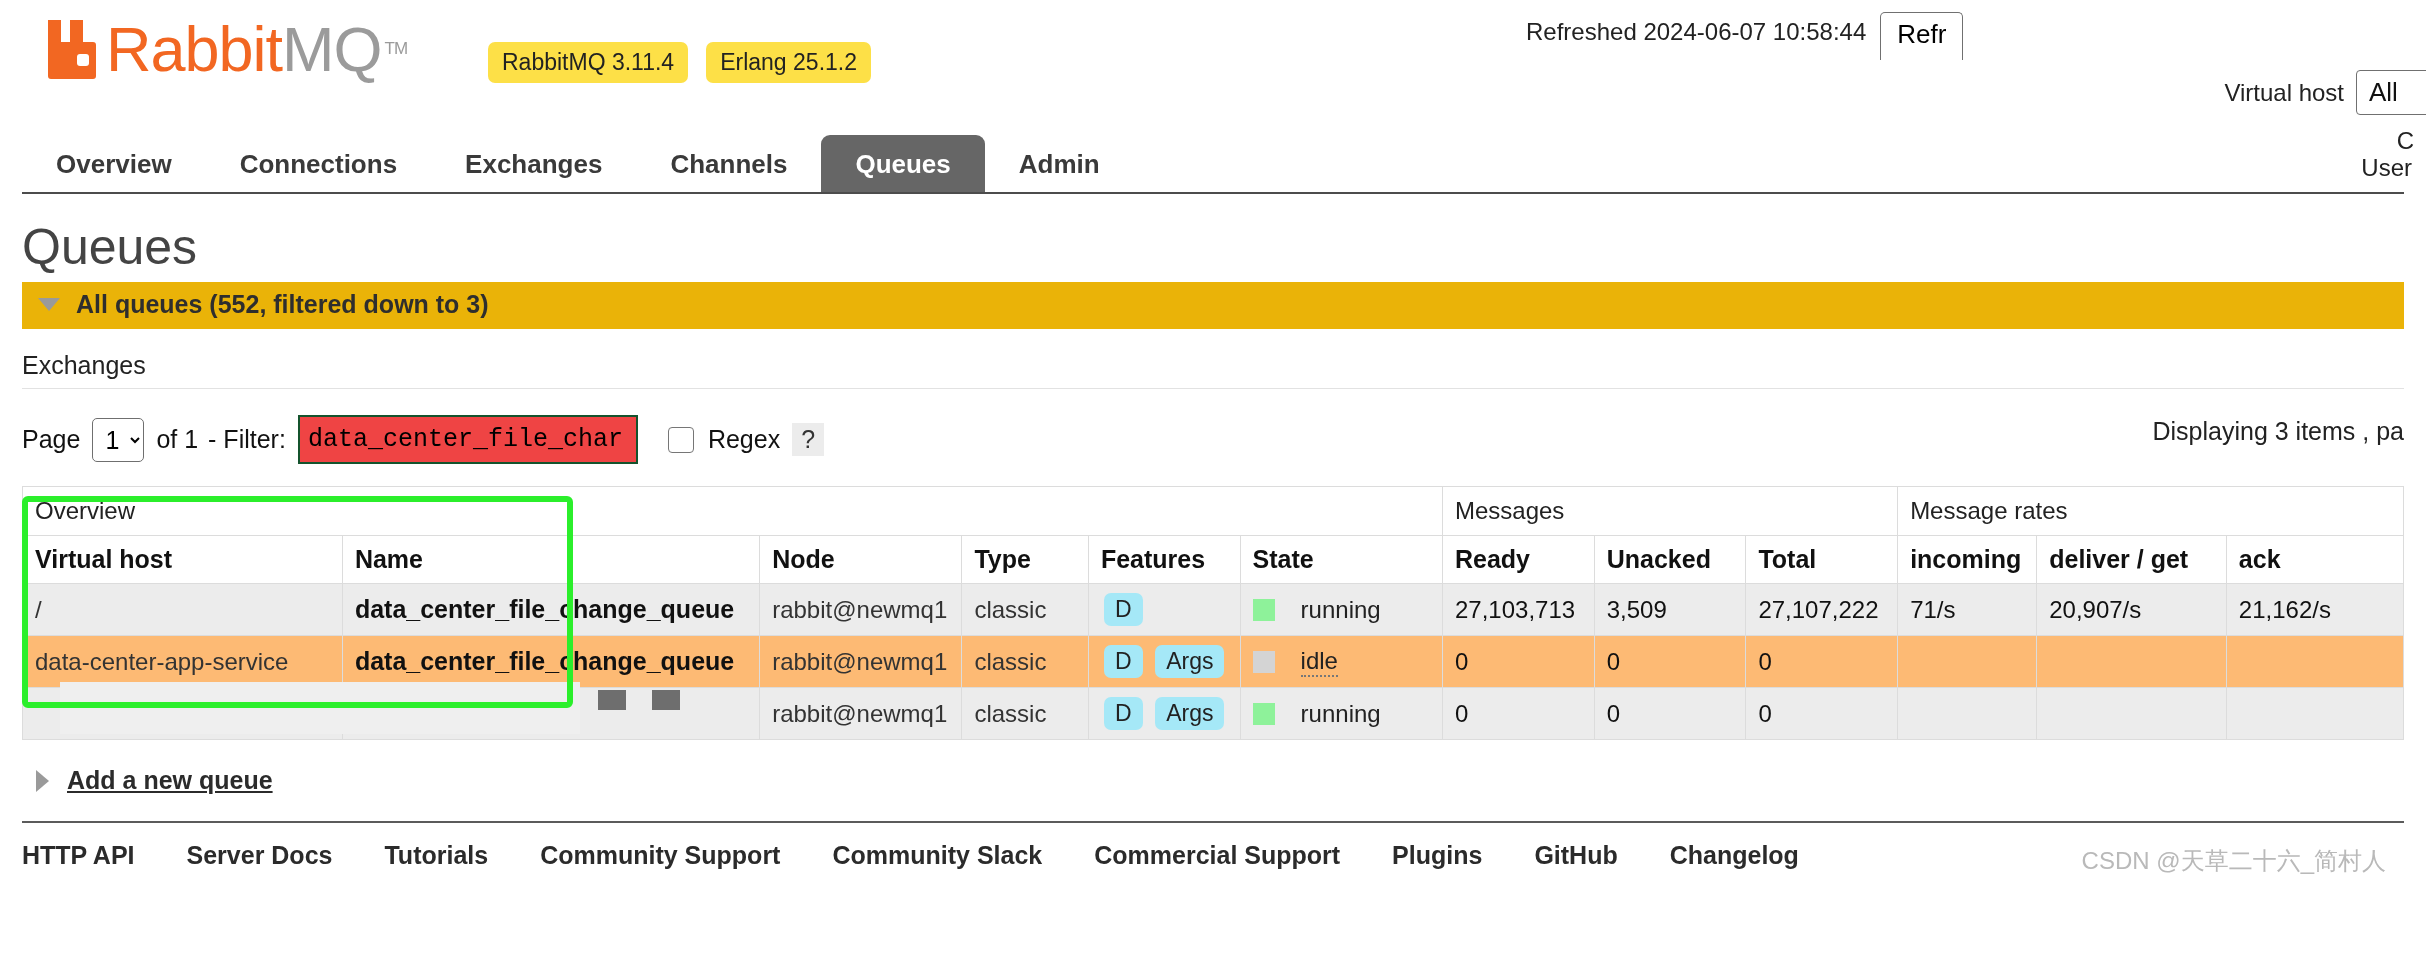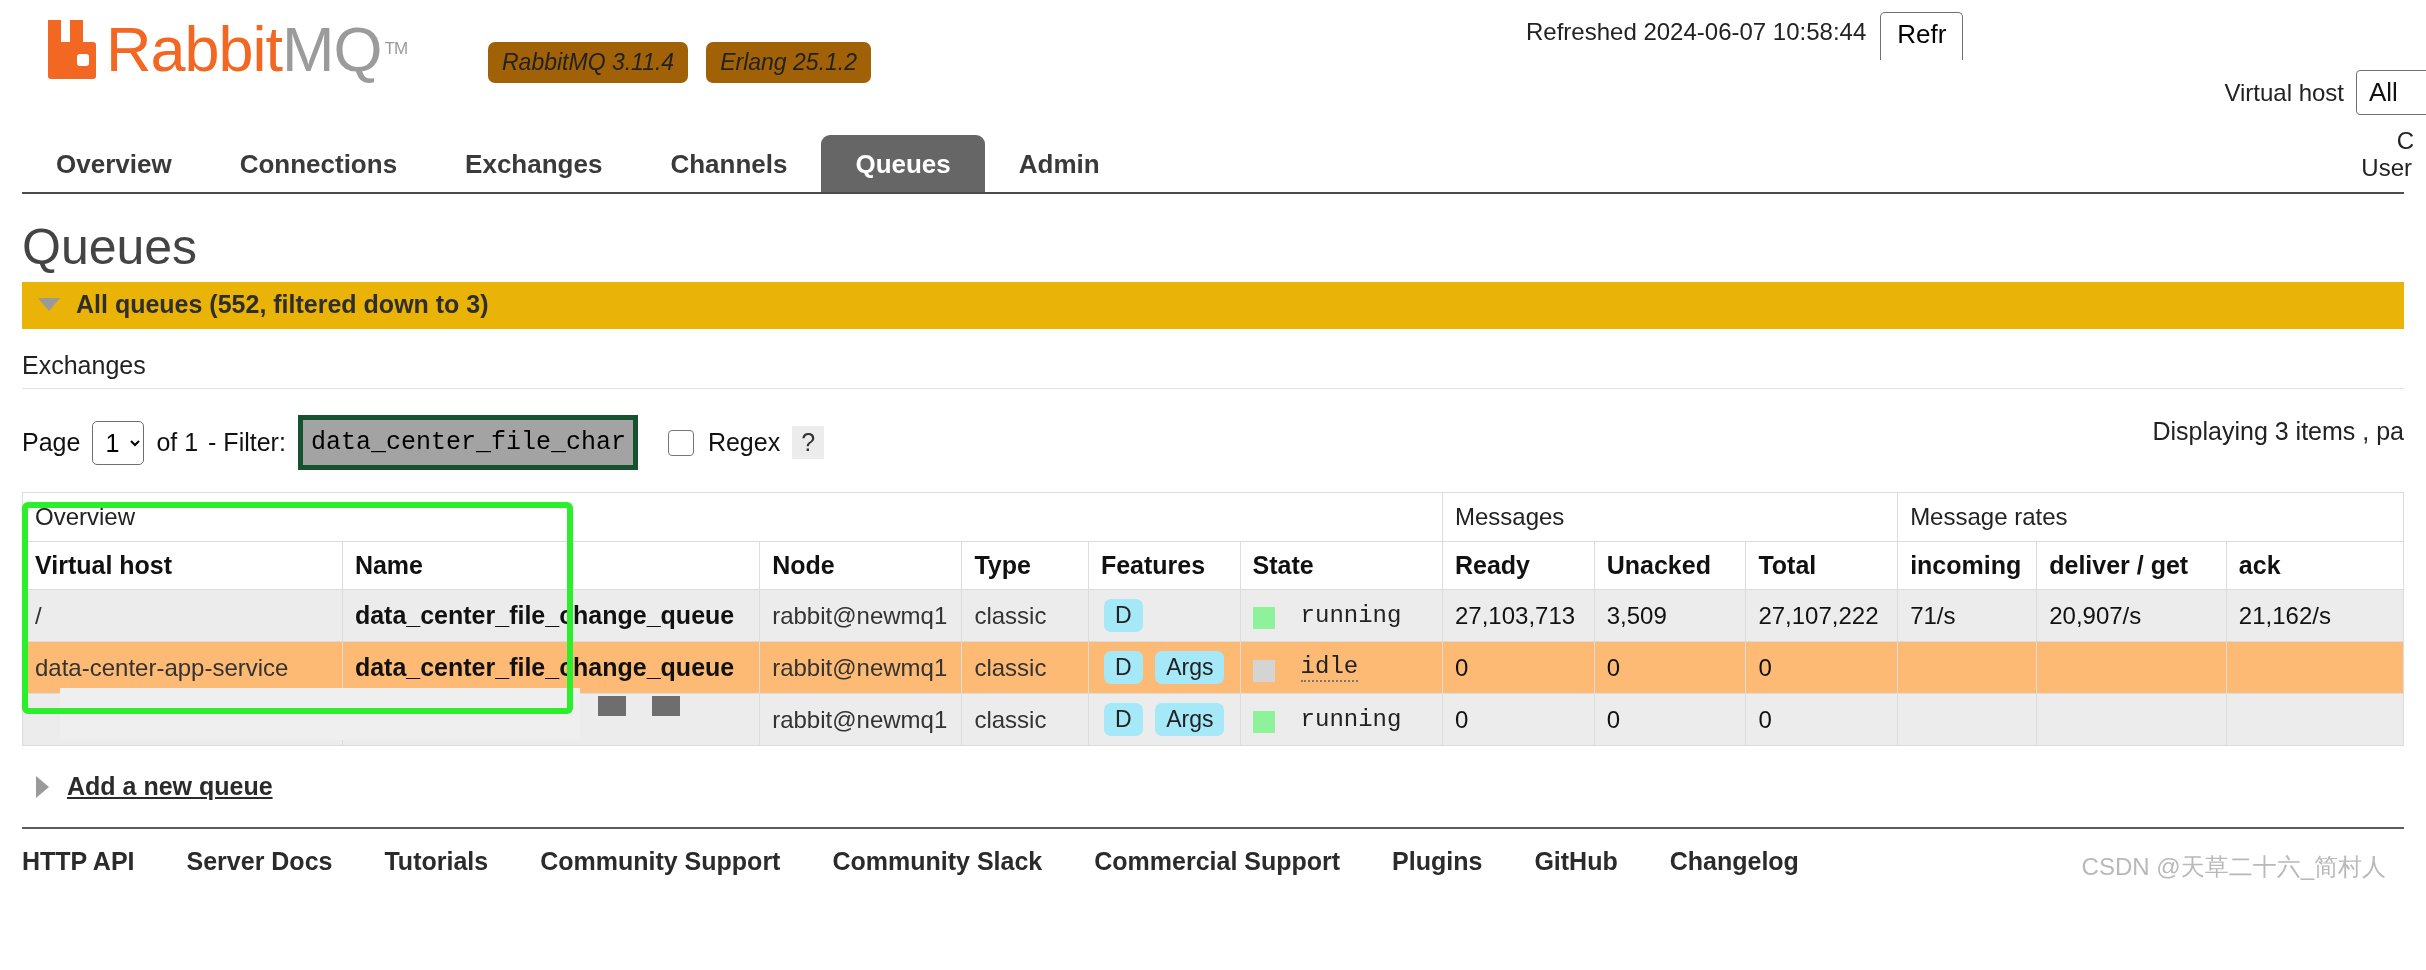--- a/index.html
+++ b/index.html
@@ -29,28 +29,27 @@
   .logo-text {
     font-size: 63px; line-height: 62px; font-weight: 400;
     letter-spacing: -1px;
   }
   .logo-rabbit { color: #f26722; }
   .logo-mq { color: #9b9b9b; }
   .logo-tm { font-size: 17px; color: #9b9b9b; vertical-align: bottom; margin-left: 3px; }
 
   .version-pill {
     display: inline-block;
-    background: #a16207;
+    background: #fde047;
     border-radius: 7px;
     padding: 7px 14px;
     font-size: 23px;
     color: #222;
     margin-left: 18px;
     white-space: nowrap;
-    font-style: italic;
   }
   .pills { position: absolute; left: 470px; top: 42px; display: flex; }
 
   .header-right {
     position: absolute; right: 0; top: 0;
     text-align: right;
     width: 900px;
   }
   .refresh-line {
     display: flex; align-items: flex-start; justify-content: flex-start;
@@ -154,22 +153,22 @@
     font-size: 25px;
     border: 1px solid #6f6f6f; border-radius: 5px;
     background: #fff; padding: 6px 8px;
     margin: 0 12px;
   }
   .pg-of { font-size: 25px; margin-right: 10px; }
   .pg-filter-label { font-size: 25px; margin-right: 12px; }
   .filter-input {
     font-family: "Liberation Mono", monospace;
     font-size: 25px;
-    border: 5px solid #14532d;
-    background: #a3a3a3;
+    border: 2px solid #14532d;
+    background: #ef4444;
     padding: 8px 8px;
     width: 340px;
   }
   .regex-box {
     width: 26px; height: 26px;
     border: 1px solid #767676; border-radius: 4px;
     background: #fff; margin: 0 14px 0 30px;
     display: inline-block;
   }
   .regex-label { font-size: 25px; }
@@ -221,21 +220,21 @@
 
   .badge {
     display: inline-block;
     background: #a5e8f7;
     border-radius: 7px;
     padding: 3px 11px;
     font-size: 23px;
     color: #222;
     margin: 0 3px;
   }
-  .state-cell { display: flex; align-items: flex-end; font-family: Liberation Mono, monospace; }
+  .state-cell { display: flex; align-items: center; }
   .state-sq {
     width: 22px; height: 22px; display: inline-block;
     margin-right: 26px; flex: none;
   }
   .sq-running { background: #8ef29a; }
   .sq-idle { background: #d4d4d4; }
   .state-txt { font-size: 24px; color: #222; }
   .state-idle-txt { border-bottom: 2px dotted #777; }
 
   

